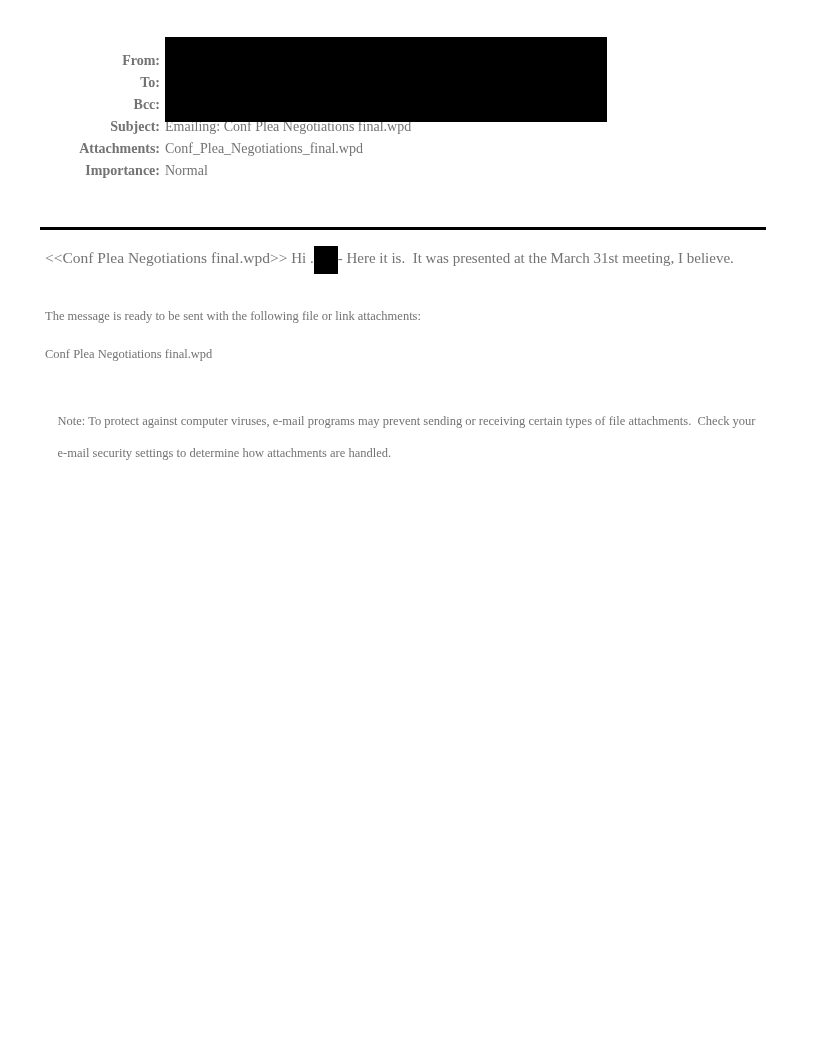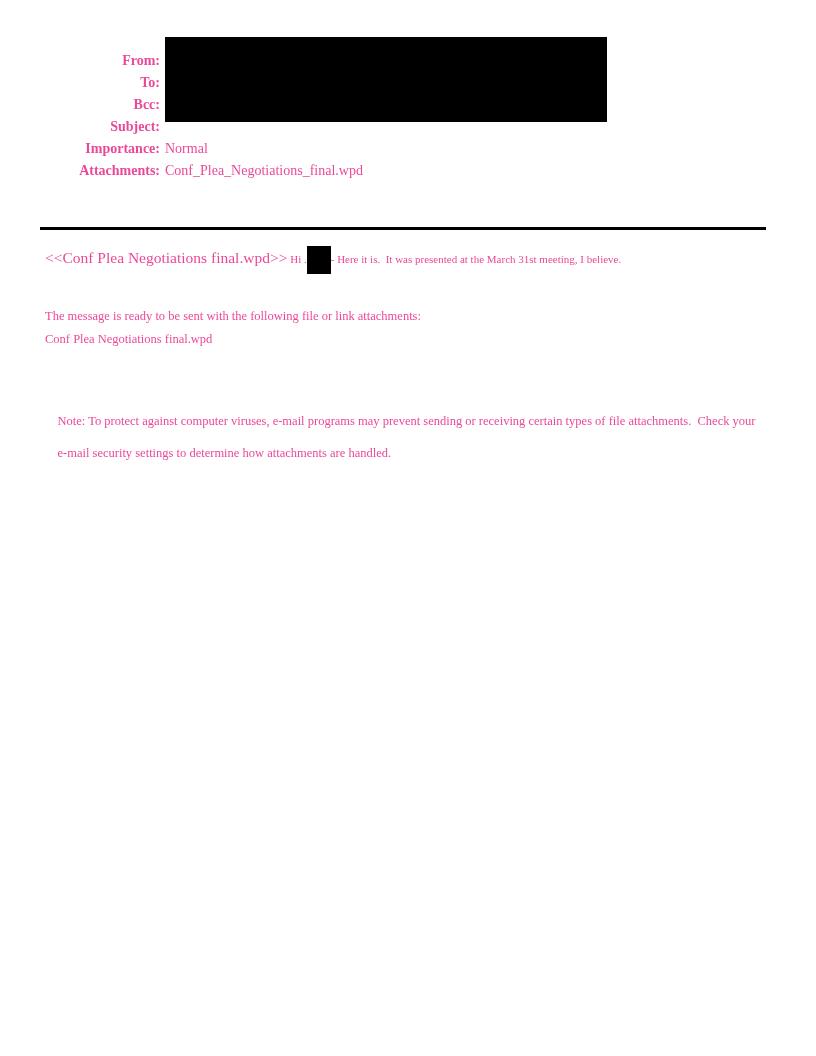--- a/index.html
+++ b/index.html
@@ -3,21 +3,21 @@
 <meta charset="utf-8">
 <style>
   * { margin: 0; padding: 0; box-sizing: border-box; }
   html, body { background: #ffffff; }
   .page {
     position: relative;
     width: 816px;
     height: 1056px;
     background: #ffffff;
     font-family: "Liberation Serif", "DejaVu Serif", serif;
-    color: #ec4899;
+    color: #737373;
     overflow: hidden;
   }
   
   .header-fields {
     position: absolute;
     left: 0;
     top: 50px;
     font-size: 14px;
     line-height: 22px;
   }
@@ -56,39 +56,39 @@
     top: 246px;
     font-size: 0;
     white-space: nowrap;
   }
   .body-line1 .big {
     font-size: 15.5px;
     white-space: pre;
     margin-top: 32px;
   }
   .body-line1 .small {
-    font-size: 11px;
+    font-size: 15px;
     white-space: pre;
   }
   .redaction-inline {
     display: inline-block;
     width: 24px;
     height: 28px;
     background: #000000;
     vertical-align: -11px;
   }
   .body-text {
     position: absolute;
     left: 45px;
     font-size: 12.5px;
     line-height: 16px;
     white-space: pre-wrap;
   }
   .ready-line   { top: 308px; }
-  .attach-name  { top: 331px; }
+  .attach-name  { top: 346px; }
   .virus-note   { top: 397px; width: 740px; }
 </style>
 </head>
 <body>
 
 <div class="page">
 
   <div class="header-fields">
     <div class="header-row">
       <span class="header-label">From:</span>
@@ -97,28 +97,29 @@
     <div class="header-row">
       <span class="header-label">To:</span>
       <span class="header-value"></span>
     </div>
     <div class="header-row">
       <span class="header-label">Bcc:</span>
       <span class="header-value"></span>
     </div>
     <div class="header-row">
       <span class="header-label">Subject:</span>
+      <span class="header-value">Emailing: Conf Plea Negotiations final.wpd</span>
+    </div>
+    <div class="header-row">
+      <span class="header-label">Attachments:</span>
+      <span class="header-value">Conf_Plea_Negotiations_final.wpd</span>
     </div>
     <div class="header-row">
       <span class="header-label">Importance:</span>
       <span class="header-value">Normal</span>
-    </div>
-    <div class="header-row">
-      <span class="header-label">Attachments:</span>
-      <span class="header-value">Conf_Plea_Negotiations_final.wpd</span>
     </div>
   </div>
 
   <div class="redaction-header"></div>
 
   <div class="divider"></div>
 
   <div class="body-line1">
     <span class="big">&lt;&lt;Conf Plea Negotiations final.wpd&gt;&gt;</span><span class="small"> Hi .</span><span class="redaction-inline"></span><span class="small">- Here it is.  It was presented at the March 31st meeting, I believe.</span>
   </div>

